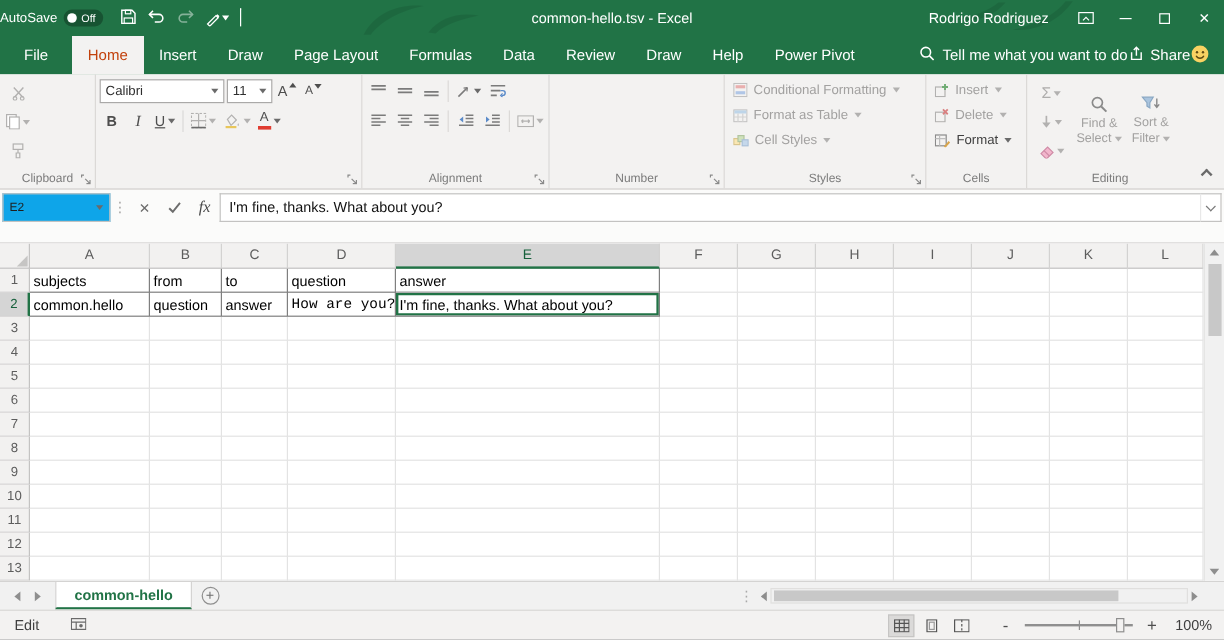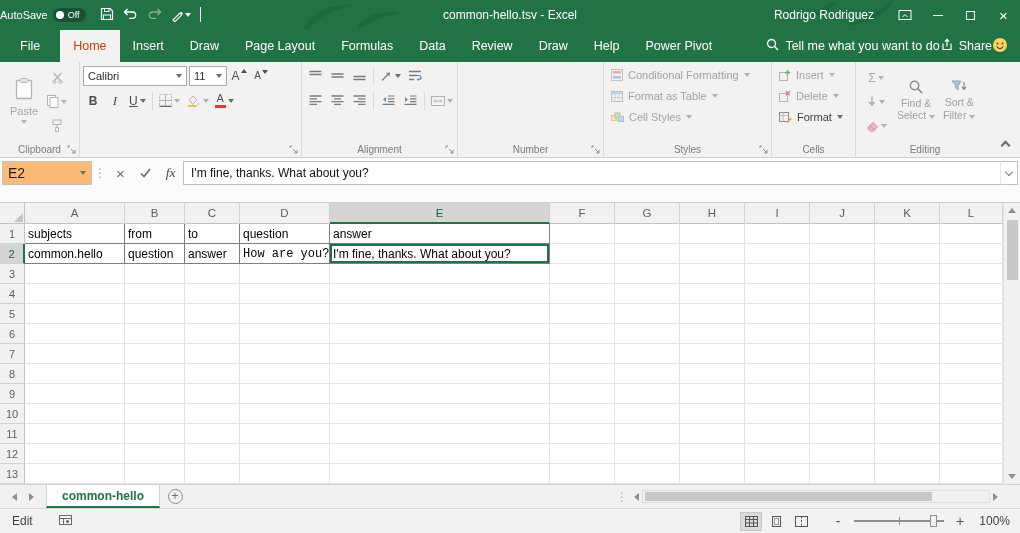--- a/index.html
+++ b/index.html
@@ -60,21 +60,21 @@
 .grow{display:flex;align-items:flex-start;gap:1px;font-size:12px;color:#4e4e4e}
 .tri{width:0;height:0;display:inline-block}
 .tri-upS{border-left:3px solid transparent;border-right:3px solid transparent;border-bottom:4px solid #4e4e4e}
 .tri-dnS{border-left:3px solid transparent;border-right:3px solid transparent;border-top:4px solid #4e4e4e}
 .decnum{font-size:9px;color:#a8a7a6;letter-spacing:0}
 .collapse-chev{position:absolute;right:11px;bottom:8px;width:7px;height:7px;border-top:2px solid #6a6a6a;border-right:2px solid #6a6a6a;transform:rotate(-45deg)}
 
 
 .formulabar{flex:0 0 45px;background:#fbfbfa;border-bottom:1px solid #cfcecd;padding:3px 2px 0 2px}
 .fbar{height:24px;display:flex;align-items:stretch}
-.namebox{width:90px;background:#fdba74;border:1px solid #c3c2c1;display:flex;align-items:center;padding:0 5px;font-size:14px;color:#1f1f1f;gap:4px}
+.namebox{width:90px;background:#0ea5e9;border:1px solid #c3c2c1;display:flex;align-items:center;padding:0 5px;font-size:10px;color:#1f1f1f;gap:4px}
 .namebox .cval{flex:1}
 .fbar-dots{width:16px;display:flex;align-items:center;justify-content:center;color:#a5a4a3;font-family:"DejaVu Sans",sans-serif}
 .fbtn{width:25px;display:flex;align-items:center;justify-content:center;color:#6d6d6d}
 .fx{font-family:"Liberation Serif","DejaVu Serif",serif;font-style:italic;font-size:13.5px;color:#4a4a4a}
 .finput{flex:1;background:#fff;border:1px solid #c3c2c1;border-right:none;display:flex;align-items:center;padding:0 7px;font-size:12px;color:#121212;overflow:hidden;white-space:nowrap}
 .fexpand{width:18px;background:#fff;border:1px solid #c3c2c1;border-left:1px solid #e8e8e8;display:flex;align-items:center;justify-content:center}
 .chev-dn{width:6px;height:6px;border-top:1.5px solid #7a7a7a;border-right:1.5px solid #7a7a7a;transform:rotate(135deg);margin-top:-3px}
 
 
 .gridarea{flex:0 0 281px;position:relative;background:#fff}
@@ -226,28 +226,20 @@
             <circle cx="10.5" cy="6.5" r="1" fill="#5f4a12"></circle>
             <path d="M4.8 9.5 a3.5 3.5 0 0 0 6.4 0" fill="none" stroke="#5f4a12" stroke-width="1.2"></path>
           </svg></span>
     </div>
   </div>
 
   <div class="ribbon">
 
     <div class="rgroup" style="width:80px">
       <div style="display:flex">
-        <div class="bigbtn dis">
-          <span><svg width="20" height="23">
-                <rect x="2.5" y="3.5" width="15" height="18" rx="1" fill="#fdfdfd" stroke="#b4b3b2" stroke-width="1.3"></rect>
-                <rect x="6.5" y="1.5" width="7" height="4" rx="1" fill="#e8e7e6" stroke="#b4b3b2"></rect>
-              </svg></span>
-          <span>Paste</span>
-          <span class="dd light"></span>
-        </div>
         <div class="minicol">
           <div class="mini dis">
               <svg width="11" height="12">
                 <path d="M1.5 1 L9 9 M9.5 1 L2 9" stroke="#b2b1b0" stroke-width="1.2"></path>
                 <circle cx="2.5" cy="10" r="1.5" fill="none" stroke="#b2b1b0"></circle>
                 <circle cx="8.5" cy="10" r="1.5" fill="none" stroke="#b2b1b0"></circle>
               </svg>
             </div>
           <div class="mini dis">
               <svg width="12" height="13">

